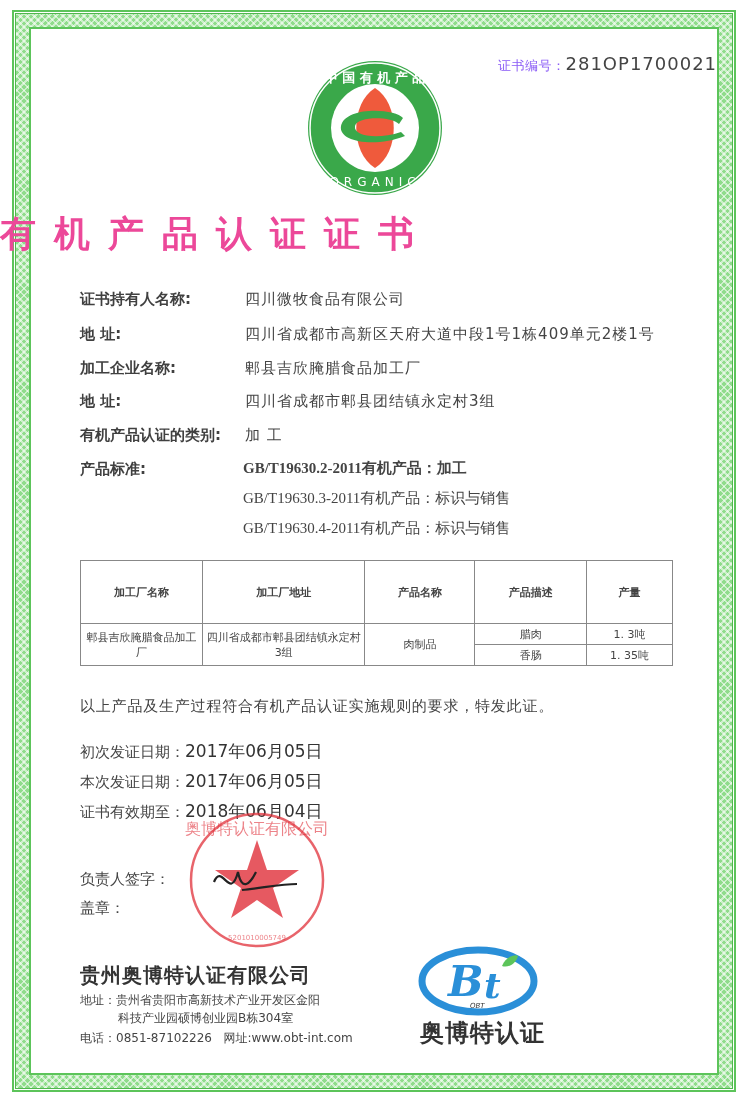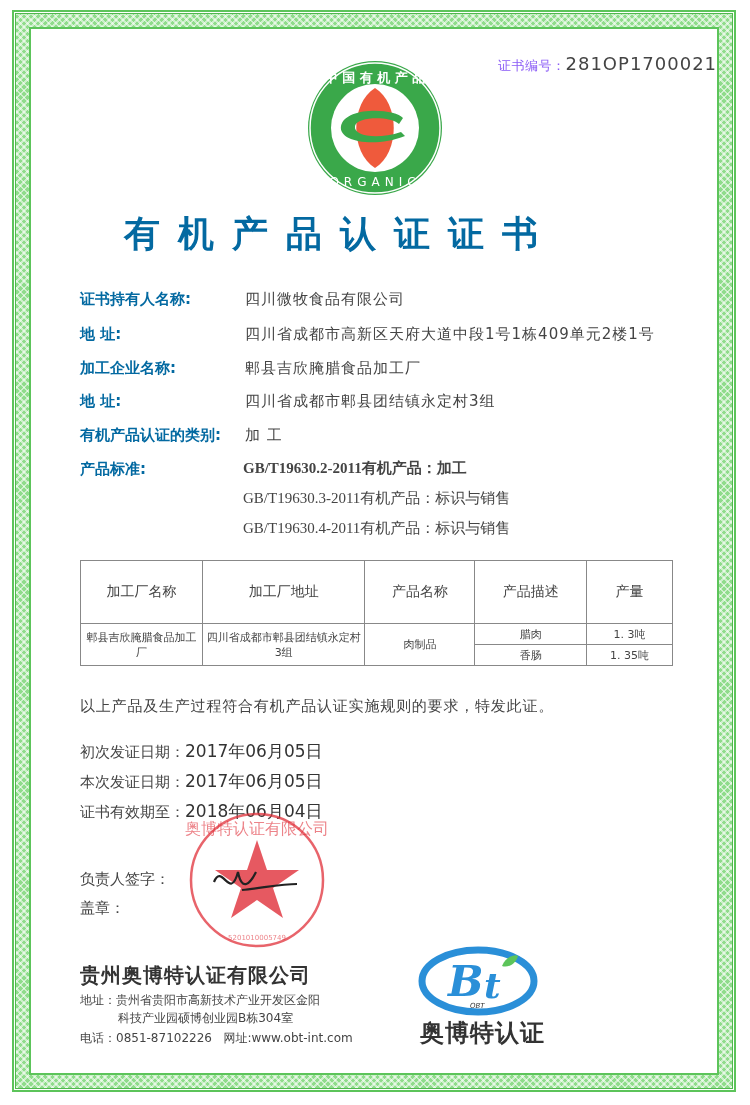--- a/index.html
+++ b/index.html
@@ -24,33 +24,33 @@
 
     
     .cert-no { left: 498px; top: 53px; font-size: 13px; color: #444; letter-spacing: 0.5px; }
     .cert-no .lbl { font-family: Liberation Mono, monospace; color: #8b5cf6; margin-top: 48px; }
     .cert-no .val { font-size: 18px; letter-spacing: 1px; }
 
     
     .organic-logo { left: 305px; top: 58px; width: 140px; height: 140px; }
 
     
-    .title { left: 0; top: 210px; width: 680px; text-align: center; font-size: 36px; font-weight: bold;
-      letter-spacing: 18px; color: #0369a1; font-family: "DejaVu Serif", serif; }
+    .title { left: 0; top: 210px; width: 680px; font-size: 36px; font-weight: bold;
+      letter-spacing: 18px; color: #ec4899; font-family: "DejaVu Serif", serif; }
 
     
     .row { left: 80px; font-size: 15px; }
-    .row .k { position: absolute; left: 0; font-weight: bold; color: #0369a1; white-space: nowrap; }
+    .row .k { position: absolute; left: 0; font-weight: bold; color: #404040; white-space: nowrap; }
     .row .v { position: absolute; left: 165px; color: #444; white-space: nowrap; letter-spacing: 1px; }
     .std { left: 243px; font-size: 15px; color: #444; white-space: nowrap; font-family: "Liberation Serif", serif; }
 
     
     .table { left: 80px; top: 560px; width: 593px; border-collapse: collapse; font-size: 11px; color: #444; }
     .table td, .table th { border: 1px solid #888; text-align: center; padding: 0 2px; }
-    .table th { height: 62px; font-weight: normal; font-size: 14px; }
+    .table th { height: 62px; font-weight: bold; font-size: 11px; }
     .table td { height: 20px; }
 
     .statement { left: 80px; top: 697px; font-size: 15px; color: #444; letter-spacing: 0.8px; }
     .date-row { left: 80px; font-size: 15px; color: #444; }
     .date-row .dv { font-size: 17px; color: #333; }
 
     .sig-label { left: 80px; font-size: 15px; color: #444; }
 
     .stamp { left: 172px; top: 812px; width: 170px; height: 140px; }
 

